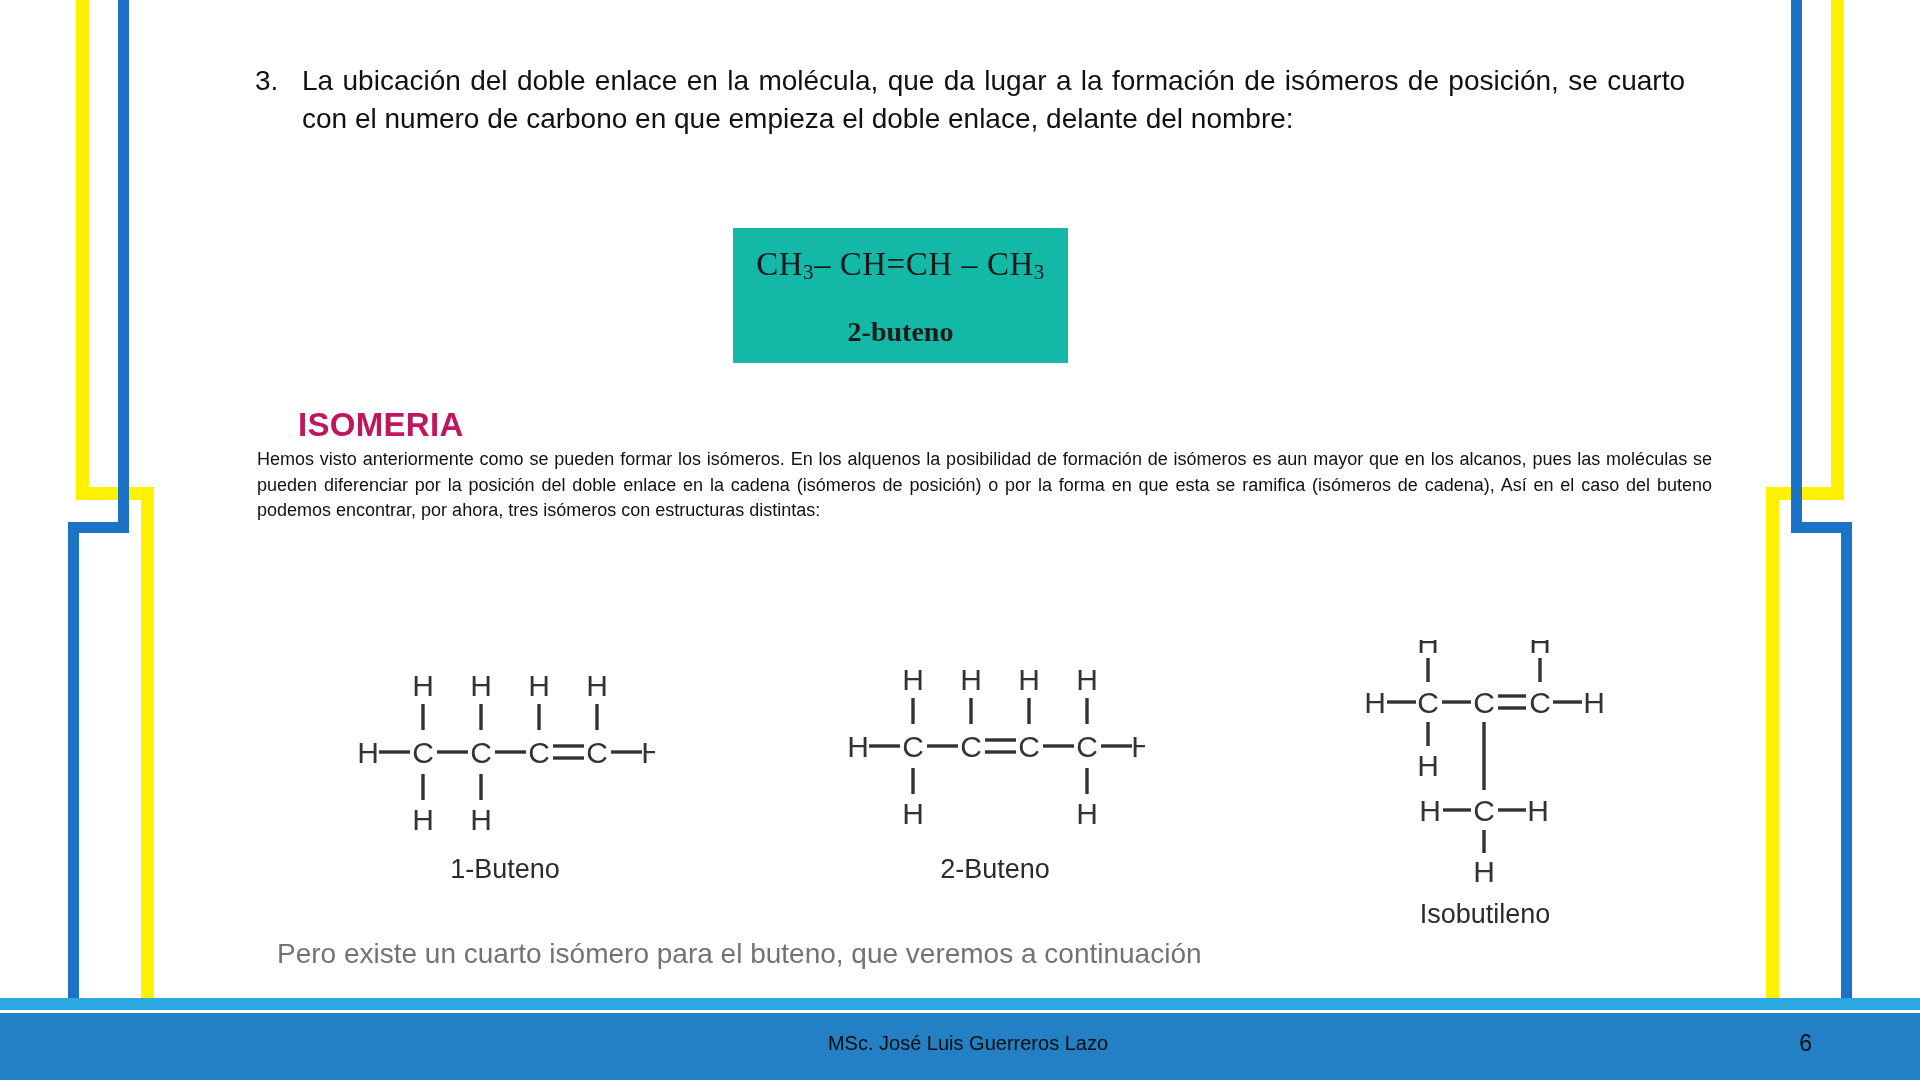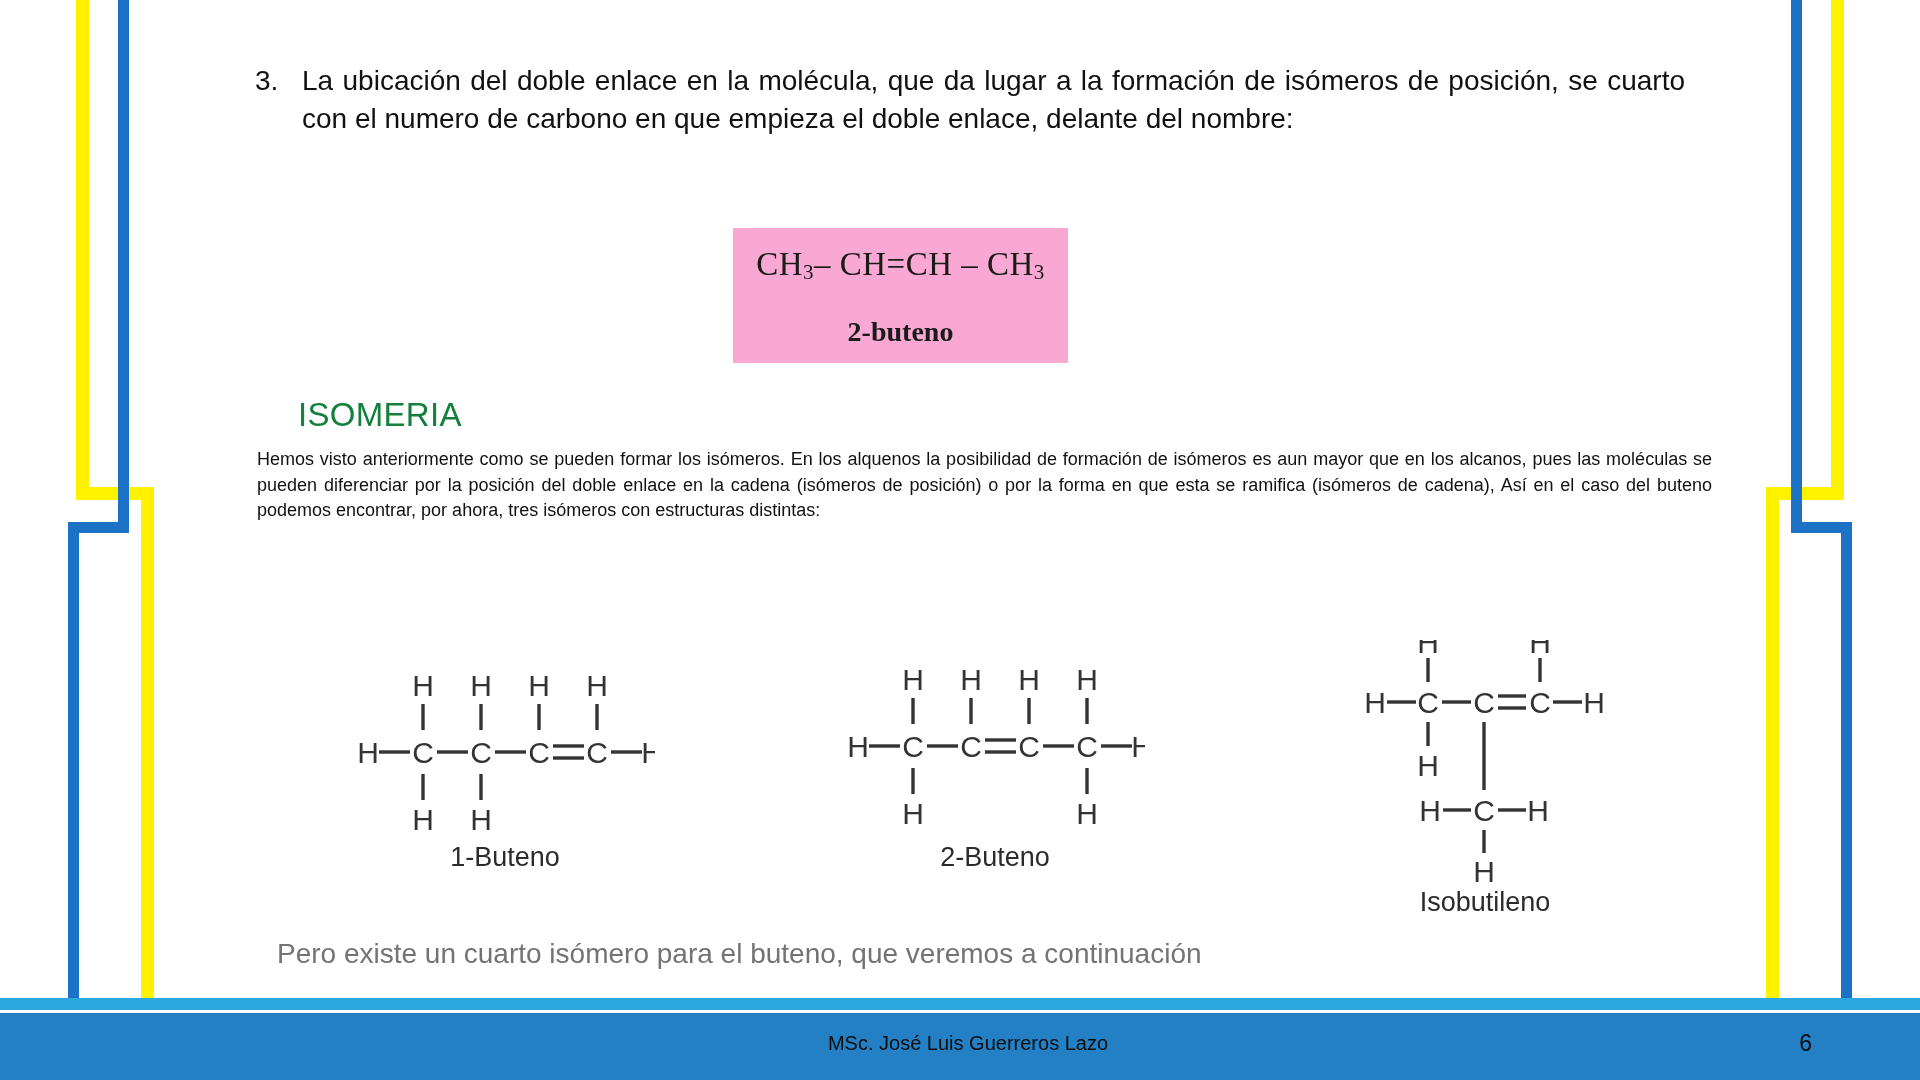--- a/index.html
+++ b/index.html
@@ -106,21 +106,21 @@
     max-width: 1395px;
   }
 
   
   .formula-box {
     position: absolute;
     left: 733px;
     top: 228px;
     width: 335px;
     height: 135px;
-    background: #f9a8d4;
+    background: #14b8a6;
     font-family: "Liberation Serif", serif;
   }
   .formula-line {
     position: absolute;
     top: 18px;
     left: 0;
     width: 335px;
     text-align: center;
     font-size: 33px;
     color: #1a1a1a;
@@ -137,24 +137,24 @@
     width: 335px;
     text-align: center;
     font-size: 28px;
     font-weight: bold;
     color: #1a1a1a;
   }
 
   .section-head {
     position: absolute;
     left: 298px;
-    top: 396px;
+    top: 406px;
     font-size: 33px;
-    font-weight: normal;
-    color: #15803d;
+    font-weight: bold;
+    color: #be185d;
     letter-spacing: 0.3px;
   }
 
   .para {
     position: absolute;
     left: 257px;
     top: 447px;
     width: 1455px;
     font-size: 18px;
     line-height: 1.42;
@@ -173,21 +173,21 @@
   
   .mol {
     position: absolute;
   }
   .mol svg { display: block; }
   .mol-caption {
     text-align: center;
     font-size: 27px;
     color: #2b2b2b;
     font-family: "Liberation Sans", sans-serif;
-    margin-top: 2px;
+    margin-top: 14px;
   }
   .m1 { left: 355px; top: 660px; }
   .m2 { left: 845px; top: 650px; }
   .m3 { left: 1360px; top: 640px; }
 </style>
 </head>
 <body>
 
 <div class="frame-line lf-yellow-top"></div>
 <div class="frame-line lf-yellow-cross"></div>

